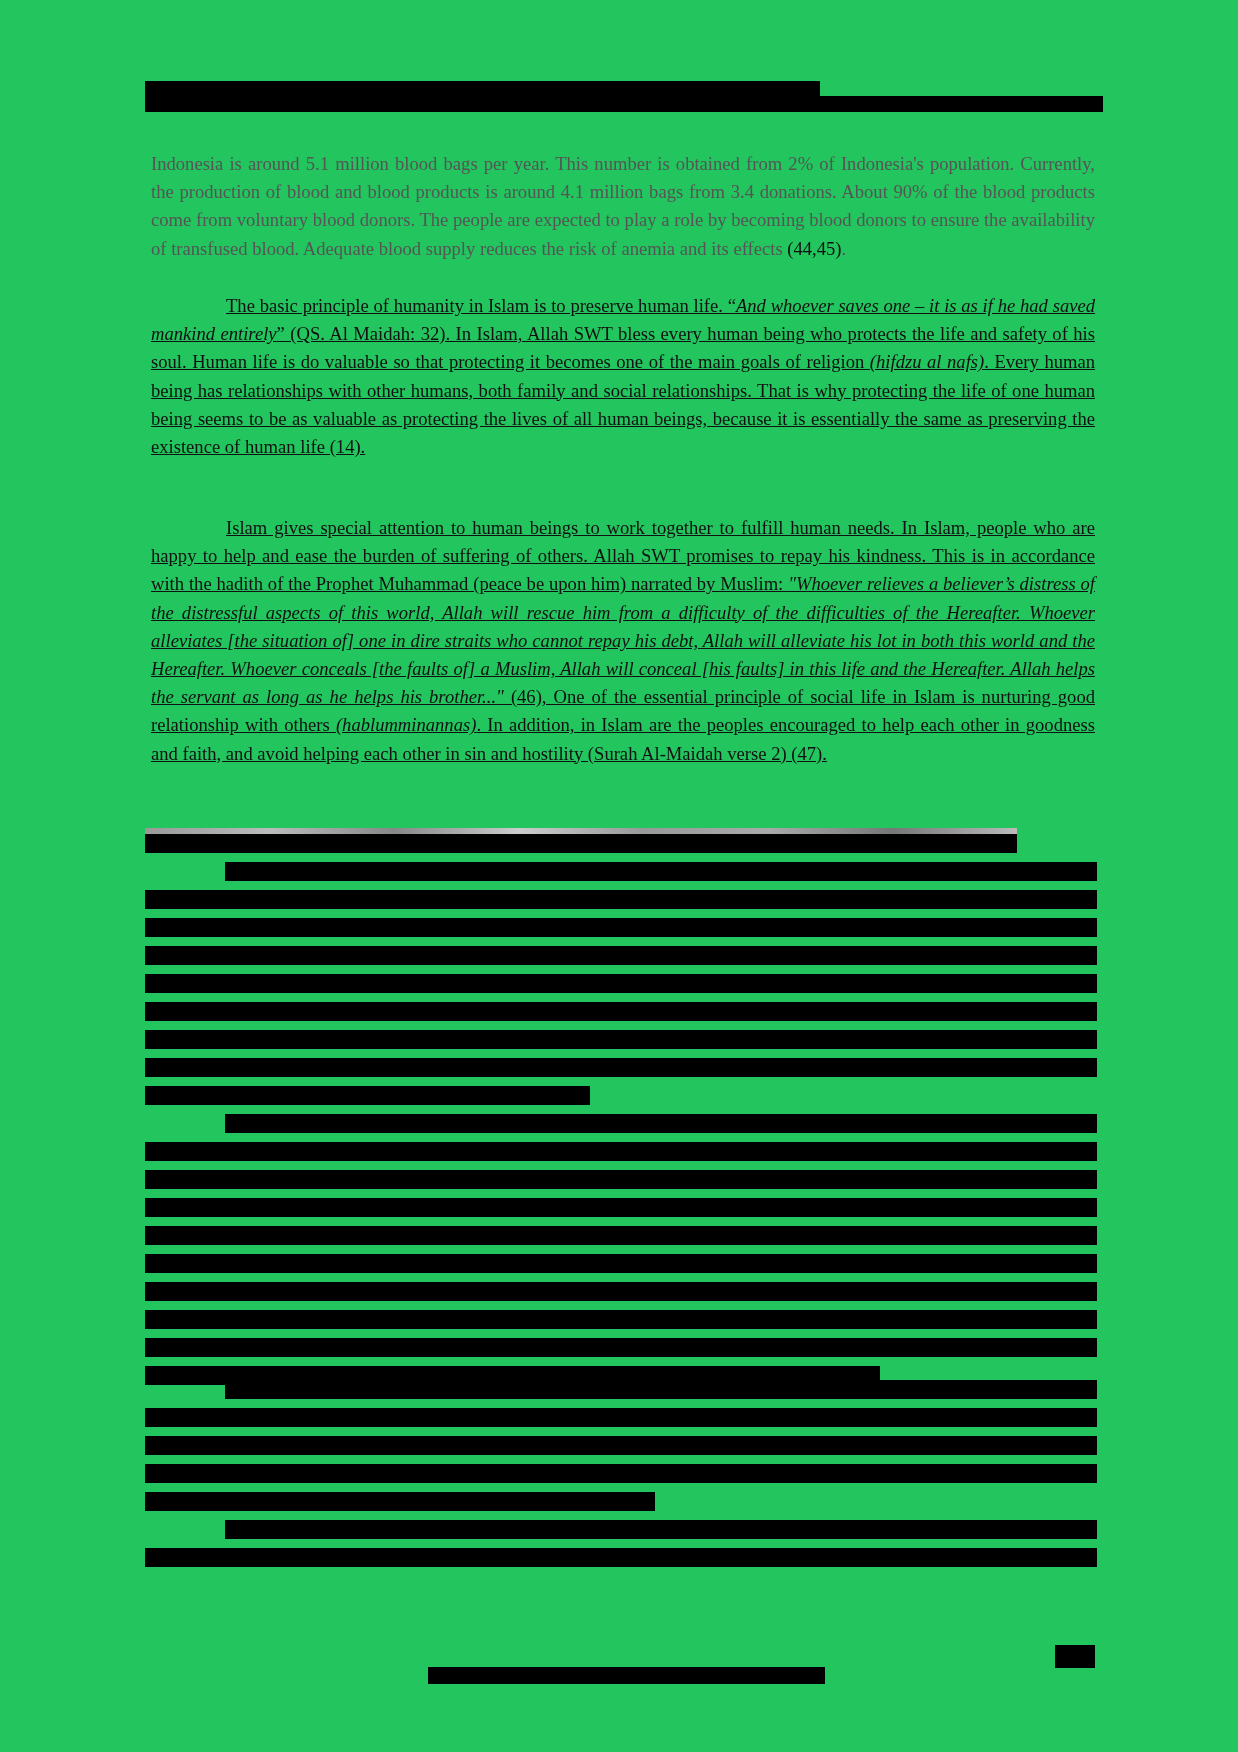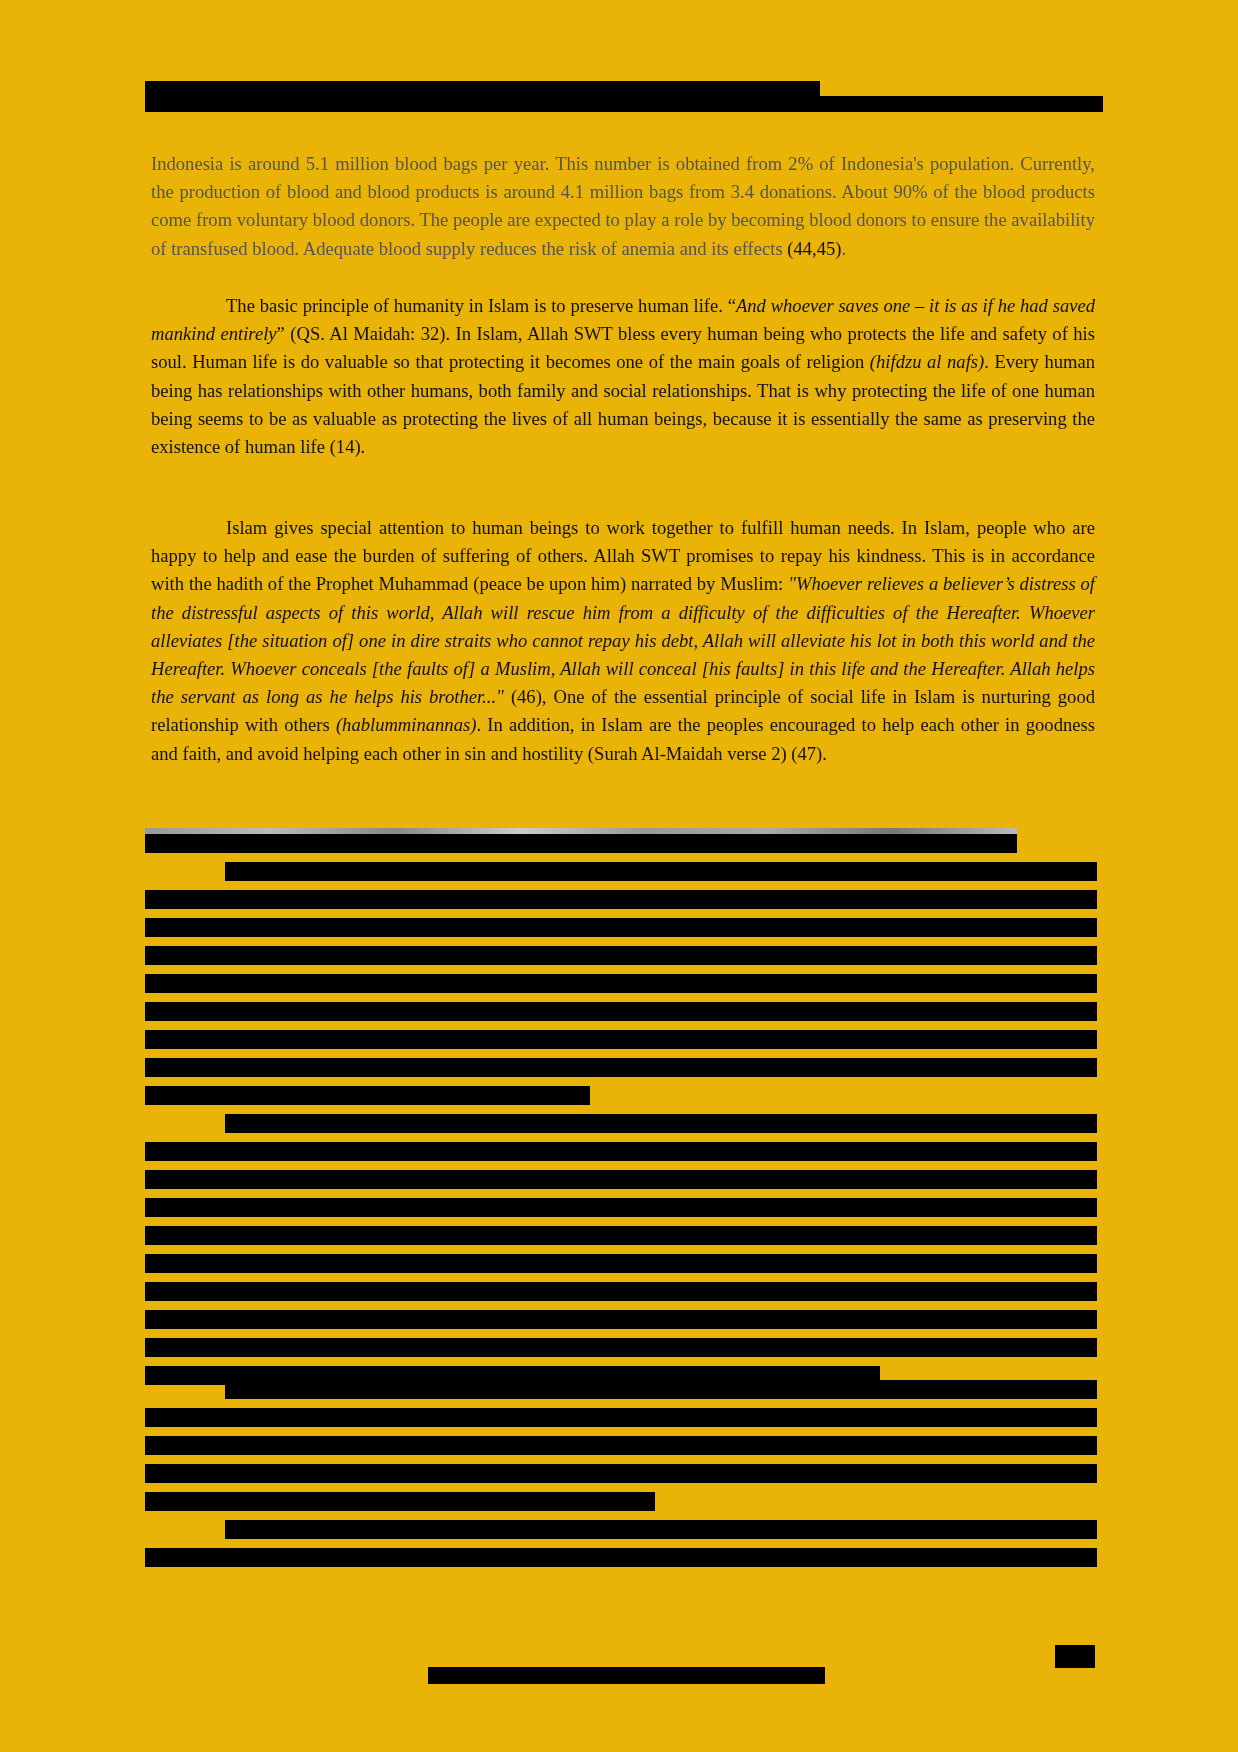--- a/index.html
+++ b/index.html
@@ -1,17 +1,17 @@
 <!DOCTYPE html>
 <html><head>
 <meta charset="utf-8">
 <style>
   html, body { margin: 0; padding: 0; background: #ffffff; }
   body { width: 1238px; height: 1752px; position: relative; overflow: hidden; font-family: "DejaVu Serif", "Liberation Serif", serif; }
-  .page { position: absolute; left: 0; top: 0; width: 1238px; height: 1752px; background: #eab308; }
+  .page { position: absolute; left: 0; top: 0; width: 1238px; height: 1752px; background: #22c55e; }
 
   
   .redact { position: absolute; background: #000; }
 
   .header-bar-top { left: 145px; top: 81px; width: 675px; height: 16px; }
   .header-bar-bottom { left: 145px; top: 96px; width: 958px; height: 16px; }
 
   .body-text {
     position: absolute;
     left: 151px;
@@ -19,21 +19,21 @@
     font-family: "Liberation Serif", "DejaVu Serif", serif;
     font-size: 18.6px;
     line-height: 28.2px;
     text-align: justify;
     color: #111;
     margin: 0;
   }
   .p1 { top: 150px; color: #555; }
   .p2 { top: 292px; }
   .p3 { top: 514px; }
-  .indent { text-indent: 75px; }
+  .indent { text-indent: 75px; text-decoration: underline; }
   .p1 .cite { color: #111; }
   em { font-style: italic; }
 
   .redacted-section { position: absolute; left: 145px; top: 828px; width: 952px; height: 772px; }
   .r-line { position: absolute; left: 0; height: 19px; background: #000; }
   .r-line.ind { left: 80px; }
   .r-heading { position: absolute; left: 0; top: 0; width: 872px; height: 6px; background: linear-gradient(90deg,#999,#bbb,#888,#ccc,#999,#aaa,#777,#bbb); }
 
   .page-number { position: absolute; left: 1055px; top: 1645px; width: 40px; height: 23px; background: #000; }
   .footer-bar { position: absolute; left: 428px; top: 1667px; width: 397px; height: 17px; background: #000; }

